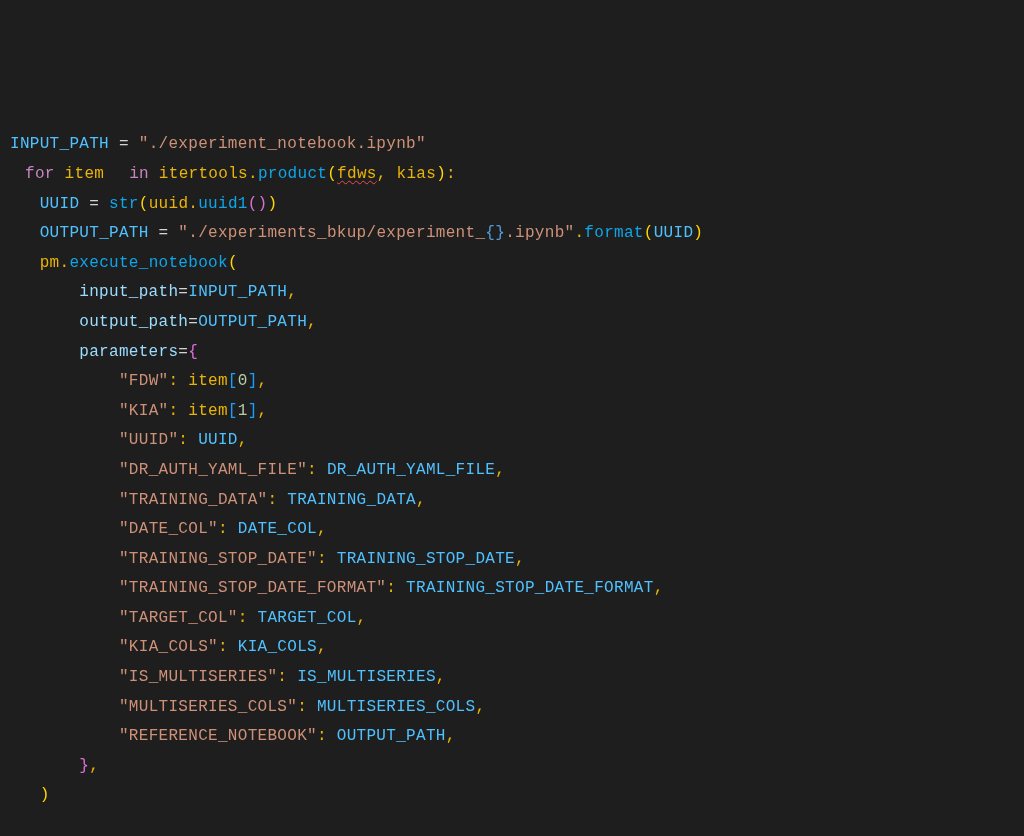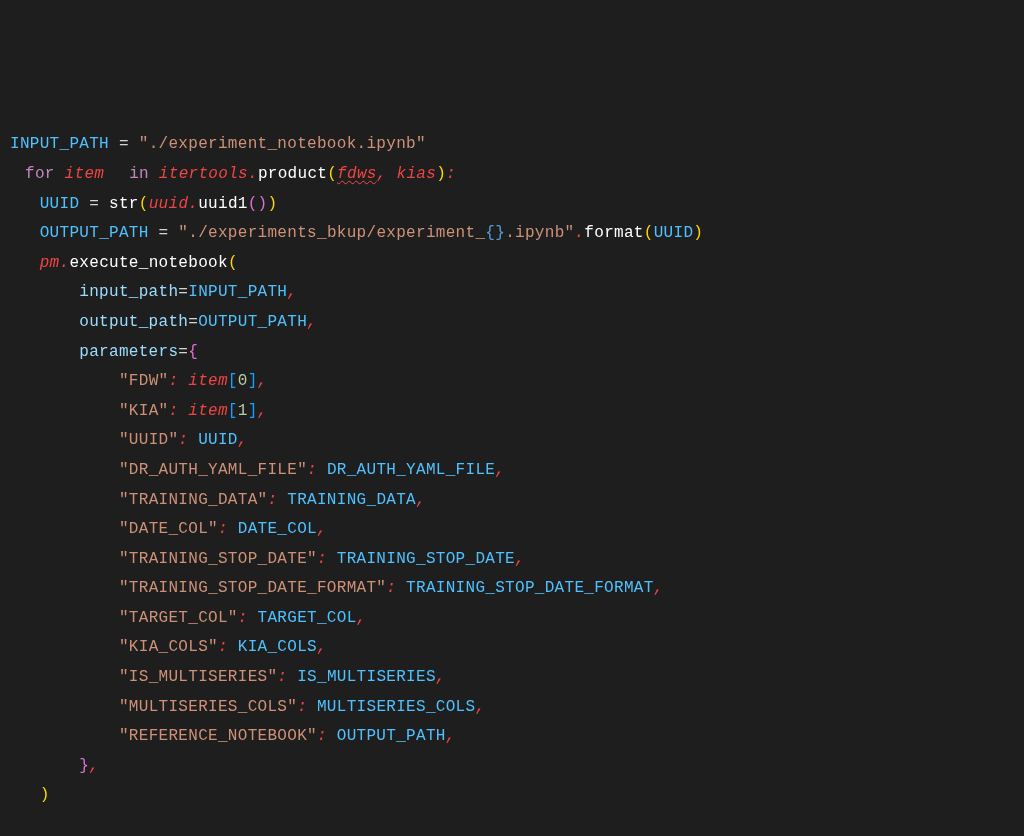--- a/index.html
+++ b/index.html
@@ -12,23 +12,23 @@
     padding: 12px 10px;
     white-space: pre;
     letter-spacing: 0.3px;
   }
   .code-line { display: block; }
   .var-blue { color: #9cdcfe; }
   .const-blue { color: #4fc1ff; }
   .operator { color: #d4d4d4; }
   .string { color: #ce9178; }
   .keyword { color: #c586c0; margin-left: 15px; }
-  .function { color: #ffffff; text-align: right; }
+  .function { color: #0ea5e9; text-align: right; }
   .number { color: #b5cea8; }
-  .white { color: #ef4444; font-style: italic; }
+  .white { color: #eab308; }
   .paren { color: #ffd700; }
   .bracket-pink { color: #da70d6; }
   .bracket-blue { color: #179fff; }
   .squiggly {
     text-decoration: underline wavy #f14c4c;
     text-decoration-thickness: 1px;
     text-underline-offset: 2px;
   }
   .curly-string { color: #569cd6; }
 </style>

